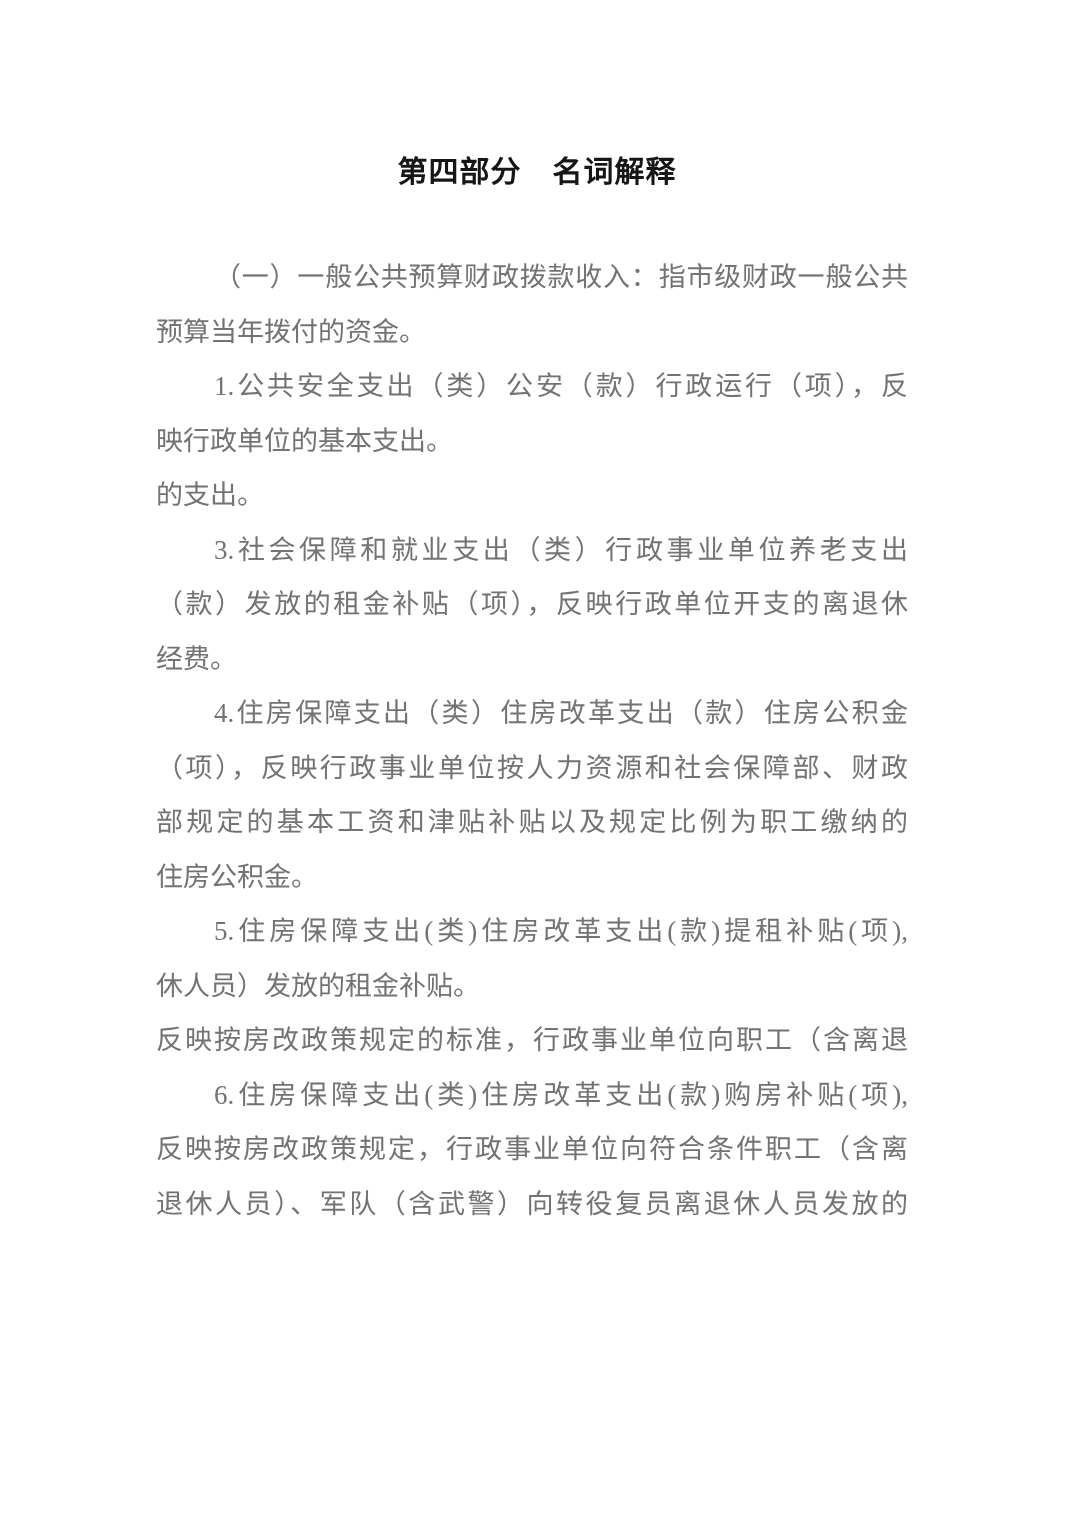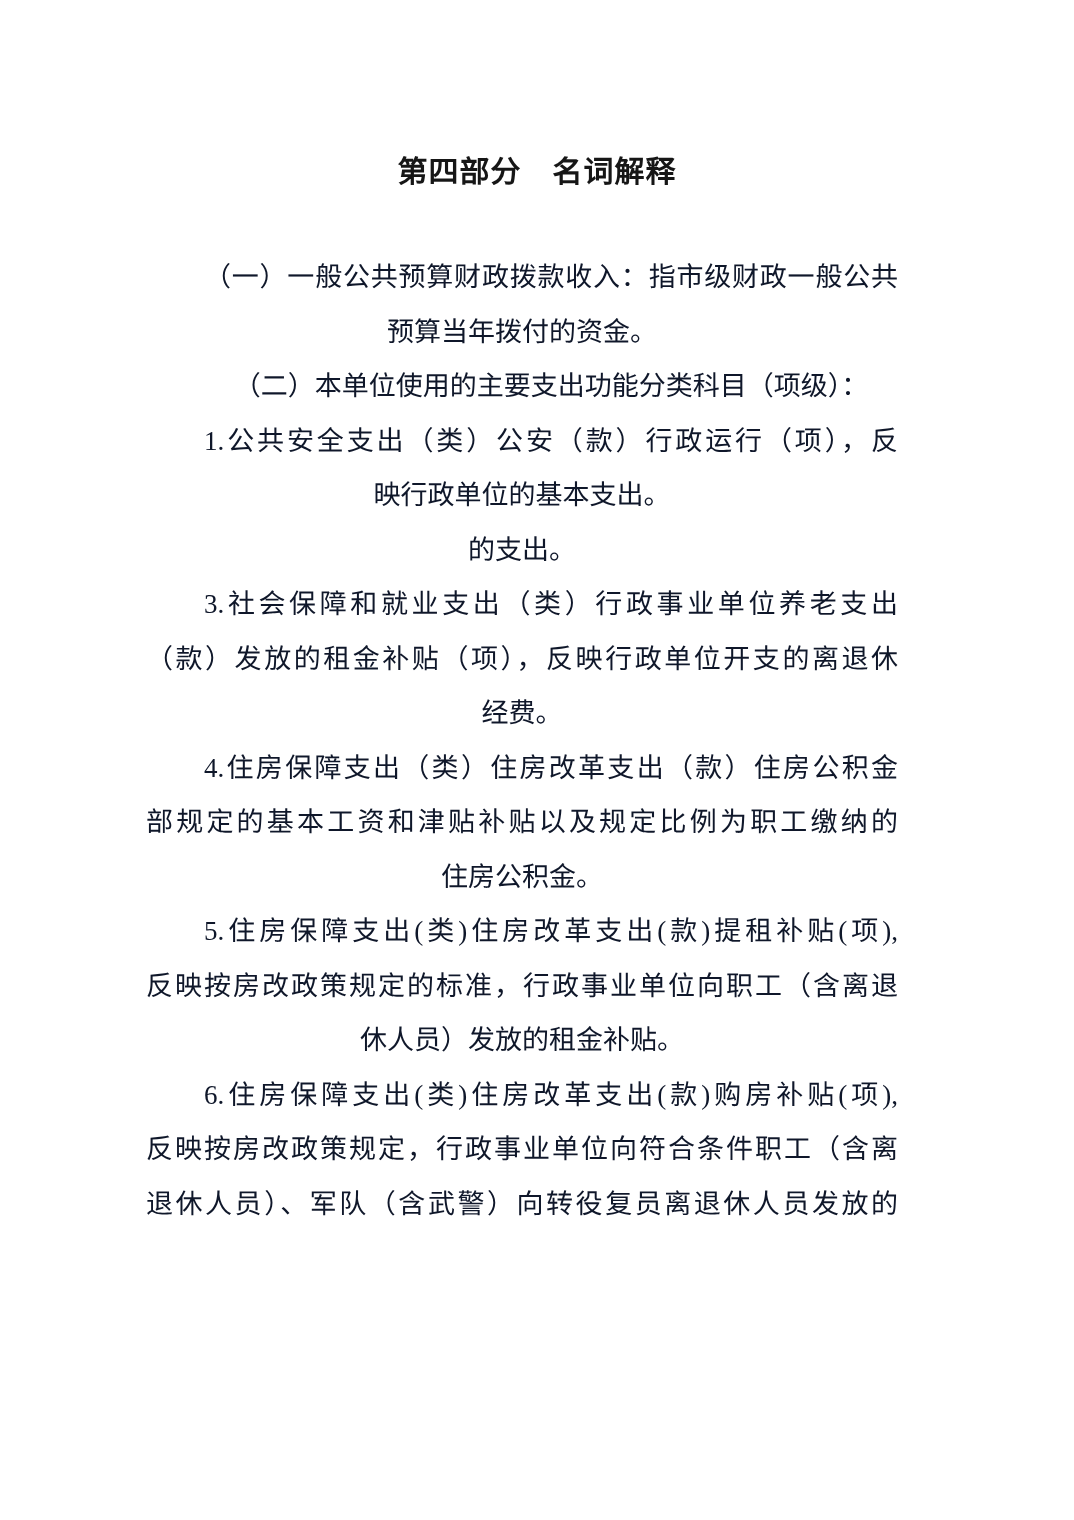--- a/index.html
+++ b/index.html
@@ -25,29 +25,29 @@
     font-family: "Liberation Sans", sans-serif;
     font-weight: 700;
     font-size: 30px;
     line-height: 40px;
     color: #161616;
     letter-spacing: 1px;
   }
   .body {
     position: absolute;
     top: 235px;
-    left: 146px;
+    left: 156px;
     width: 752px;
     font-family: "Liberation Serif", serif;
     font-size: 27px;
-    color: #0f172a;
+    color: #737373;
   }
   .ln {
     line-height: 54.5px;
-    text-align: center;
+    text-align: left;
     white-space: normal;
   }
   
   .ln.jl {
     text-align: justify;
     text-align-last: justify;
   }
   
   .ln.ind {
     padding-left: 58px;
@@ -57,36 +57,36 @@
 <body>
 
 <div class="page">
   <div class="title">第四部分　名词解释</div>
 
   <div class="body">
 
     <div class="ln ind jl">（一）一般公共预算财政拨款收入：指市级财政一般公共</div>
     <div class="ln">预算当年拨付的资金。</div>
 
-    <div class="ln ind">（二）本单位使用的主要支出功能分类科目（项级）：</div>
 
     <div class="ln ind jl">1.公共安全支出（类）公安（款）行政运行（项），反</div>
     <div class="ln">映行政单位的基本支出。</div>
 
     <div class="ln">的支出。</div>
 
     <div class="ln ind jl">3.社会保障和就业支出（类）行政事业单位养老支出</div>
     <div class="ln jl">（款）发放的租金补贴（项），反映行政单位开支的离退休</div>
     <div class="ln">经费。</div>
 
     <div class="ln ind jl">4.住房保障支出（类）住房改革支出（款）住房公积金</div>
+    <div class="ln jl">（项），反映行政事业单位按人力资源和社会保障部、财政</div>
     <div class="ln jl">部规定的基本工资和津贴补贴以及规定比例为职工缴纳的</div>
     <div class="ln">住房公积金。</div>
 
     <div class="ln ind jl">5.住房保障支出(类)住房改革支出(款)提租补贴(项),</div>
+    <div class="ln">休人员）发放的租金补贴。</div>
     <div class="ln jl">反映按房改政策规定的标准，行政事业单位向职工（含离退</div>
-    <div class="ln">休人员）发放的租金补贴。</div>
 
     <div class="ln ind jl">6.住房保障支出(类)住房改革支出(款)购房补贴(项),</div>
     <div class="ln jl">反映按房改政策规定，行政事业单位向符合条件职工（含离</div>
     <div class="ln jl">退休人员）、军队（含武警）向转役复员离退休人员发放的</div>
   </div>
 </div>
 
 </body></html>

